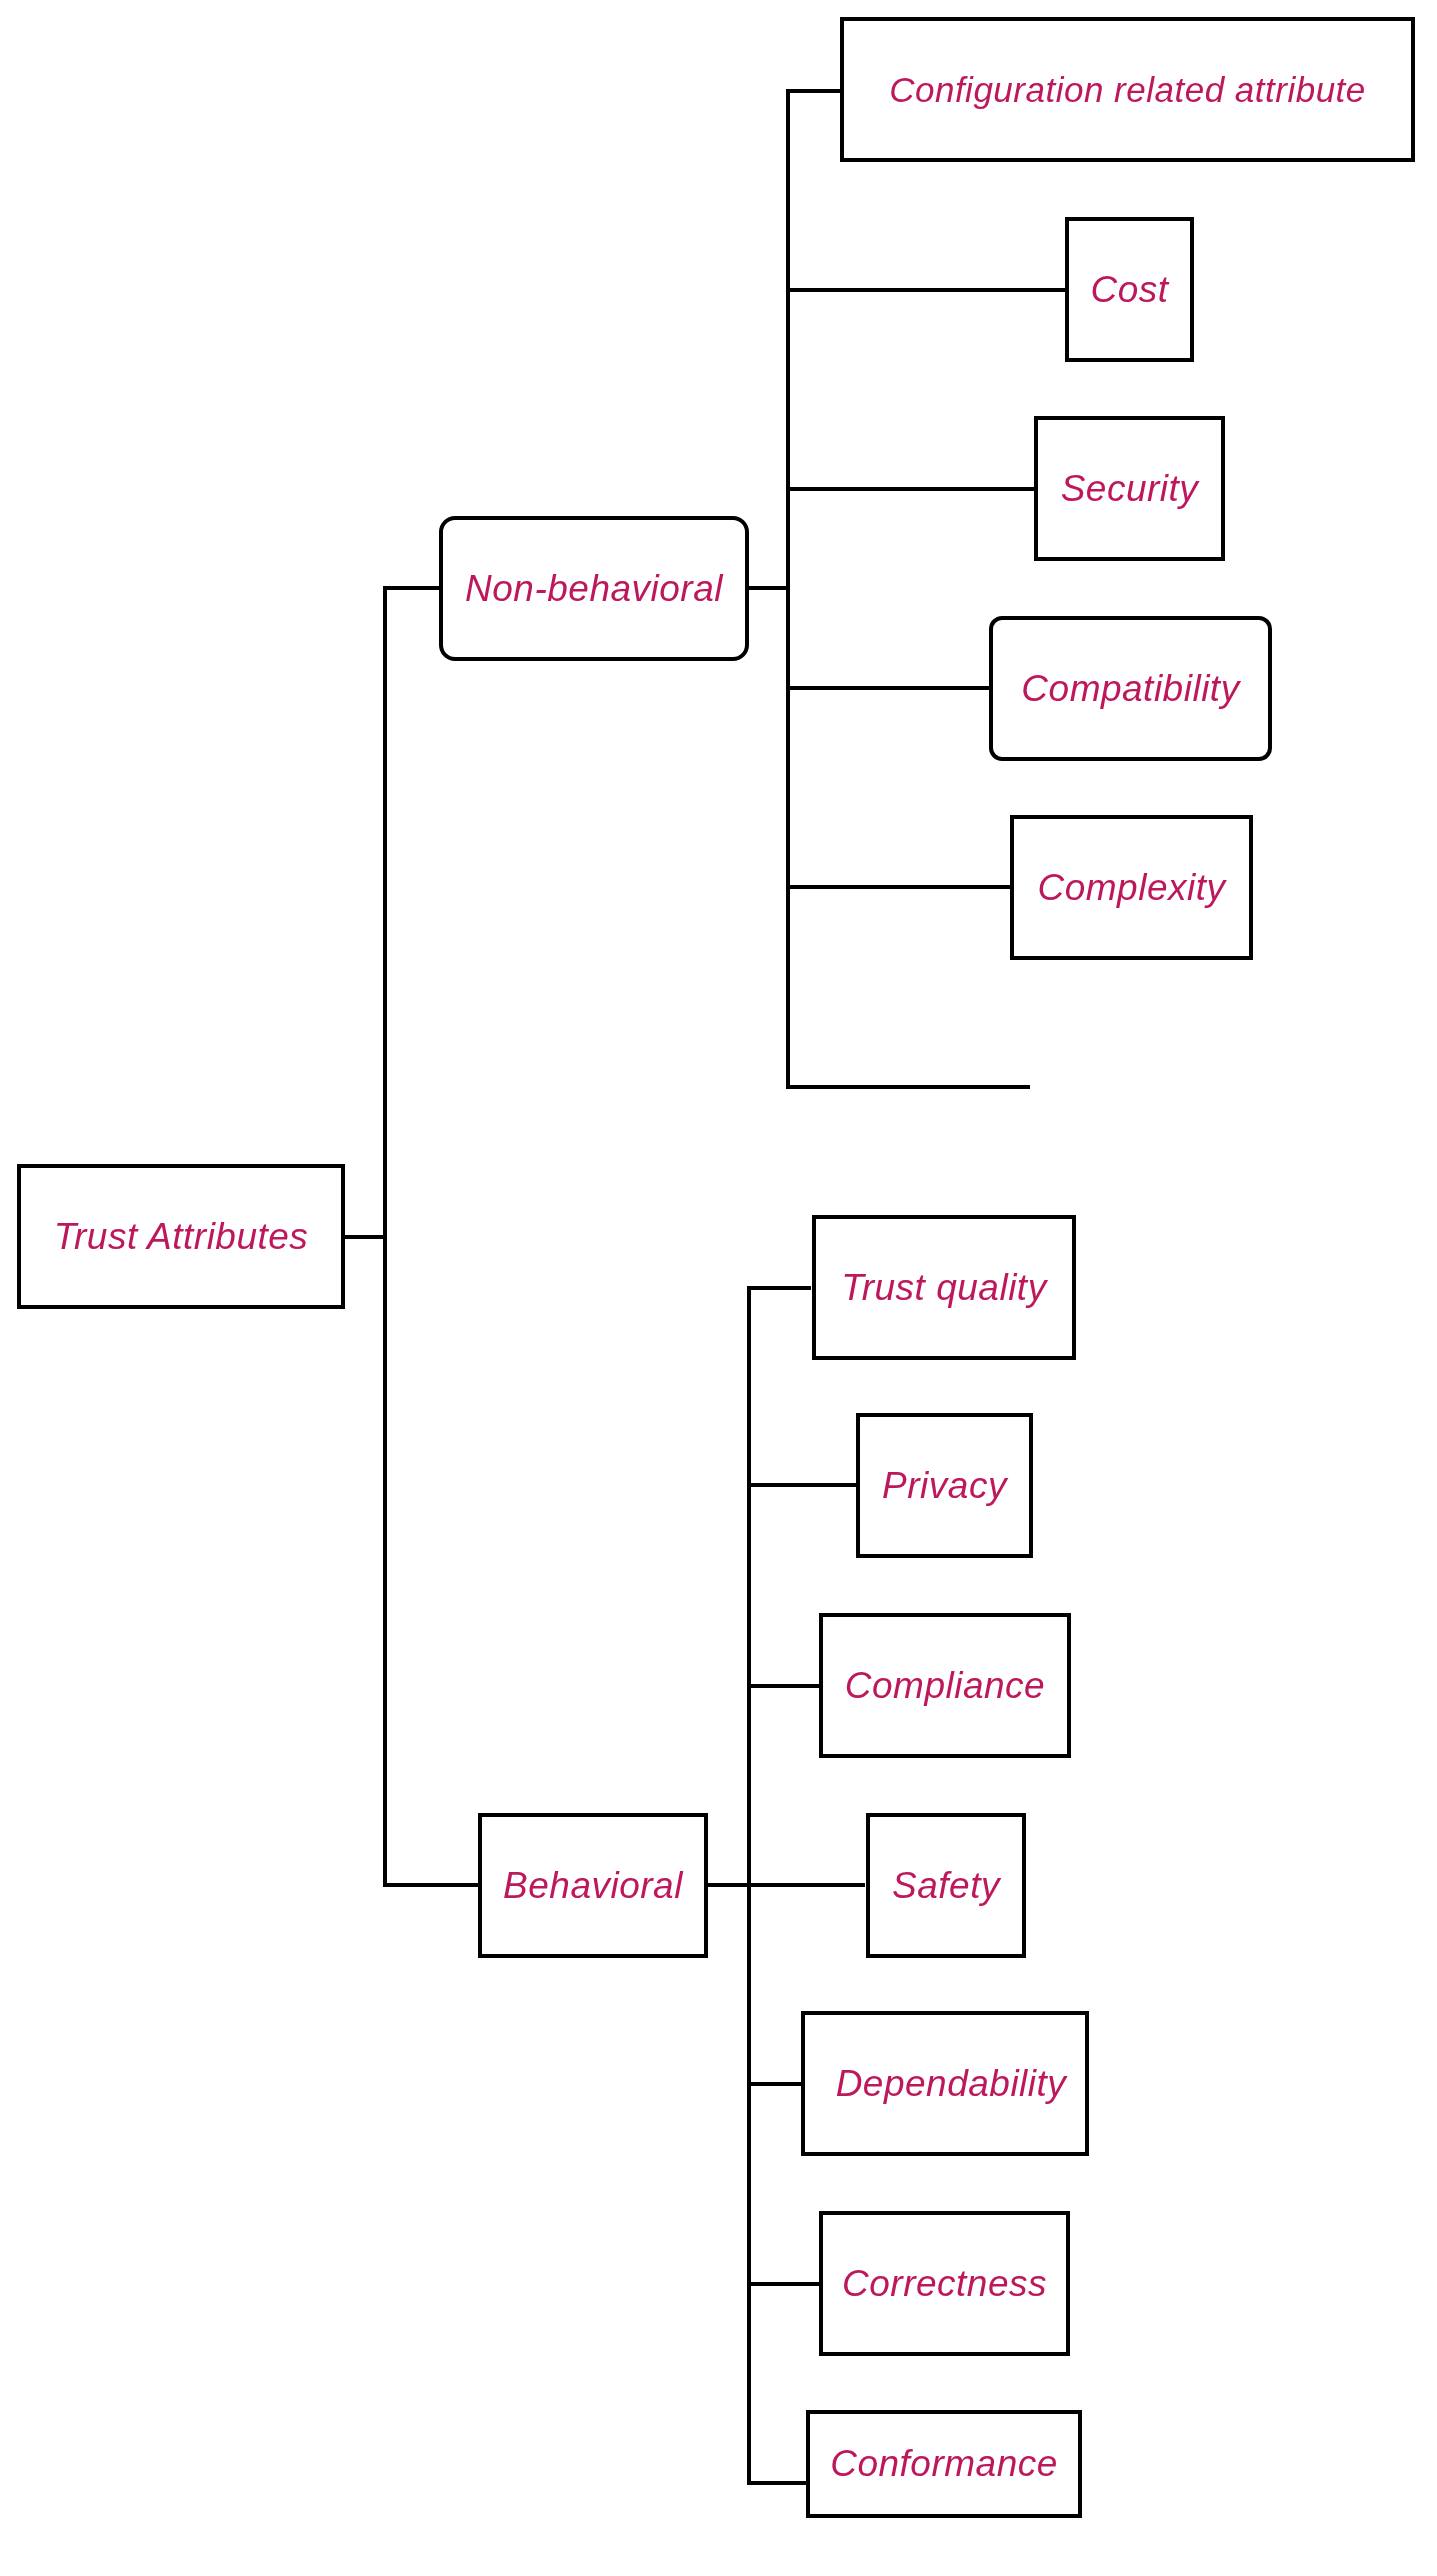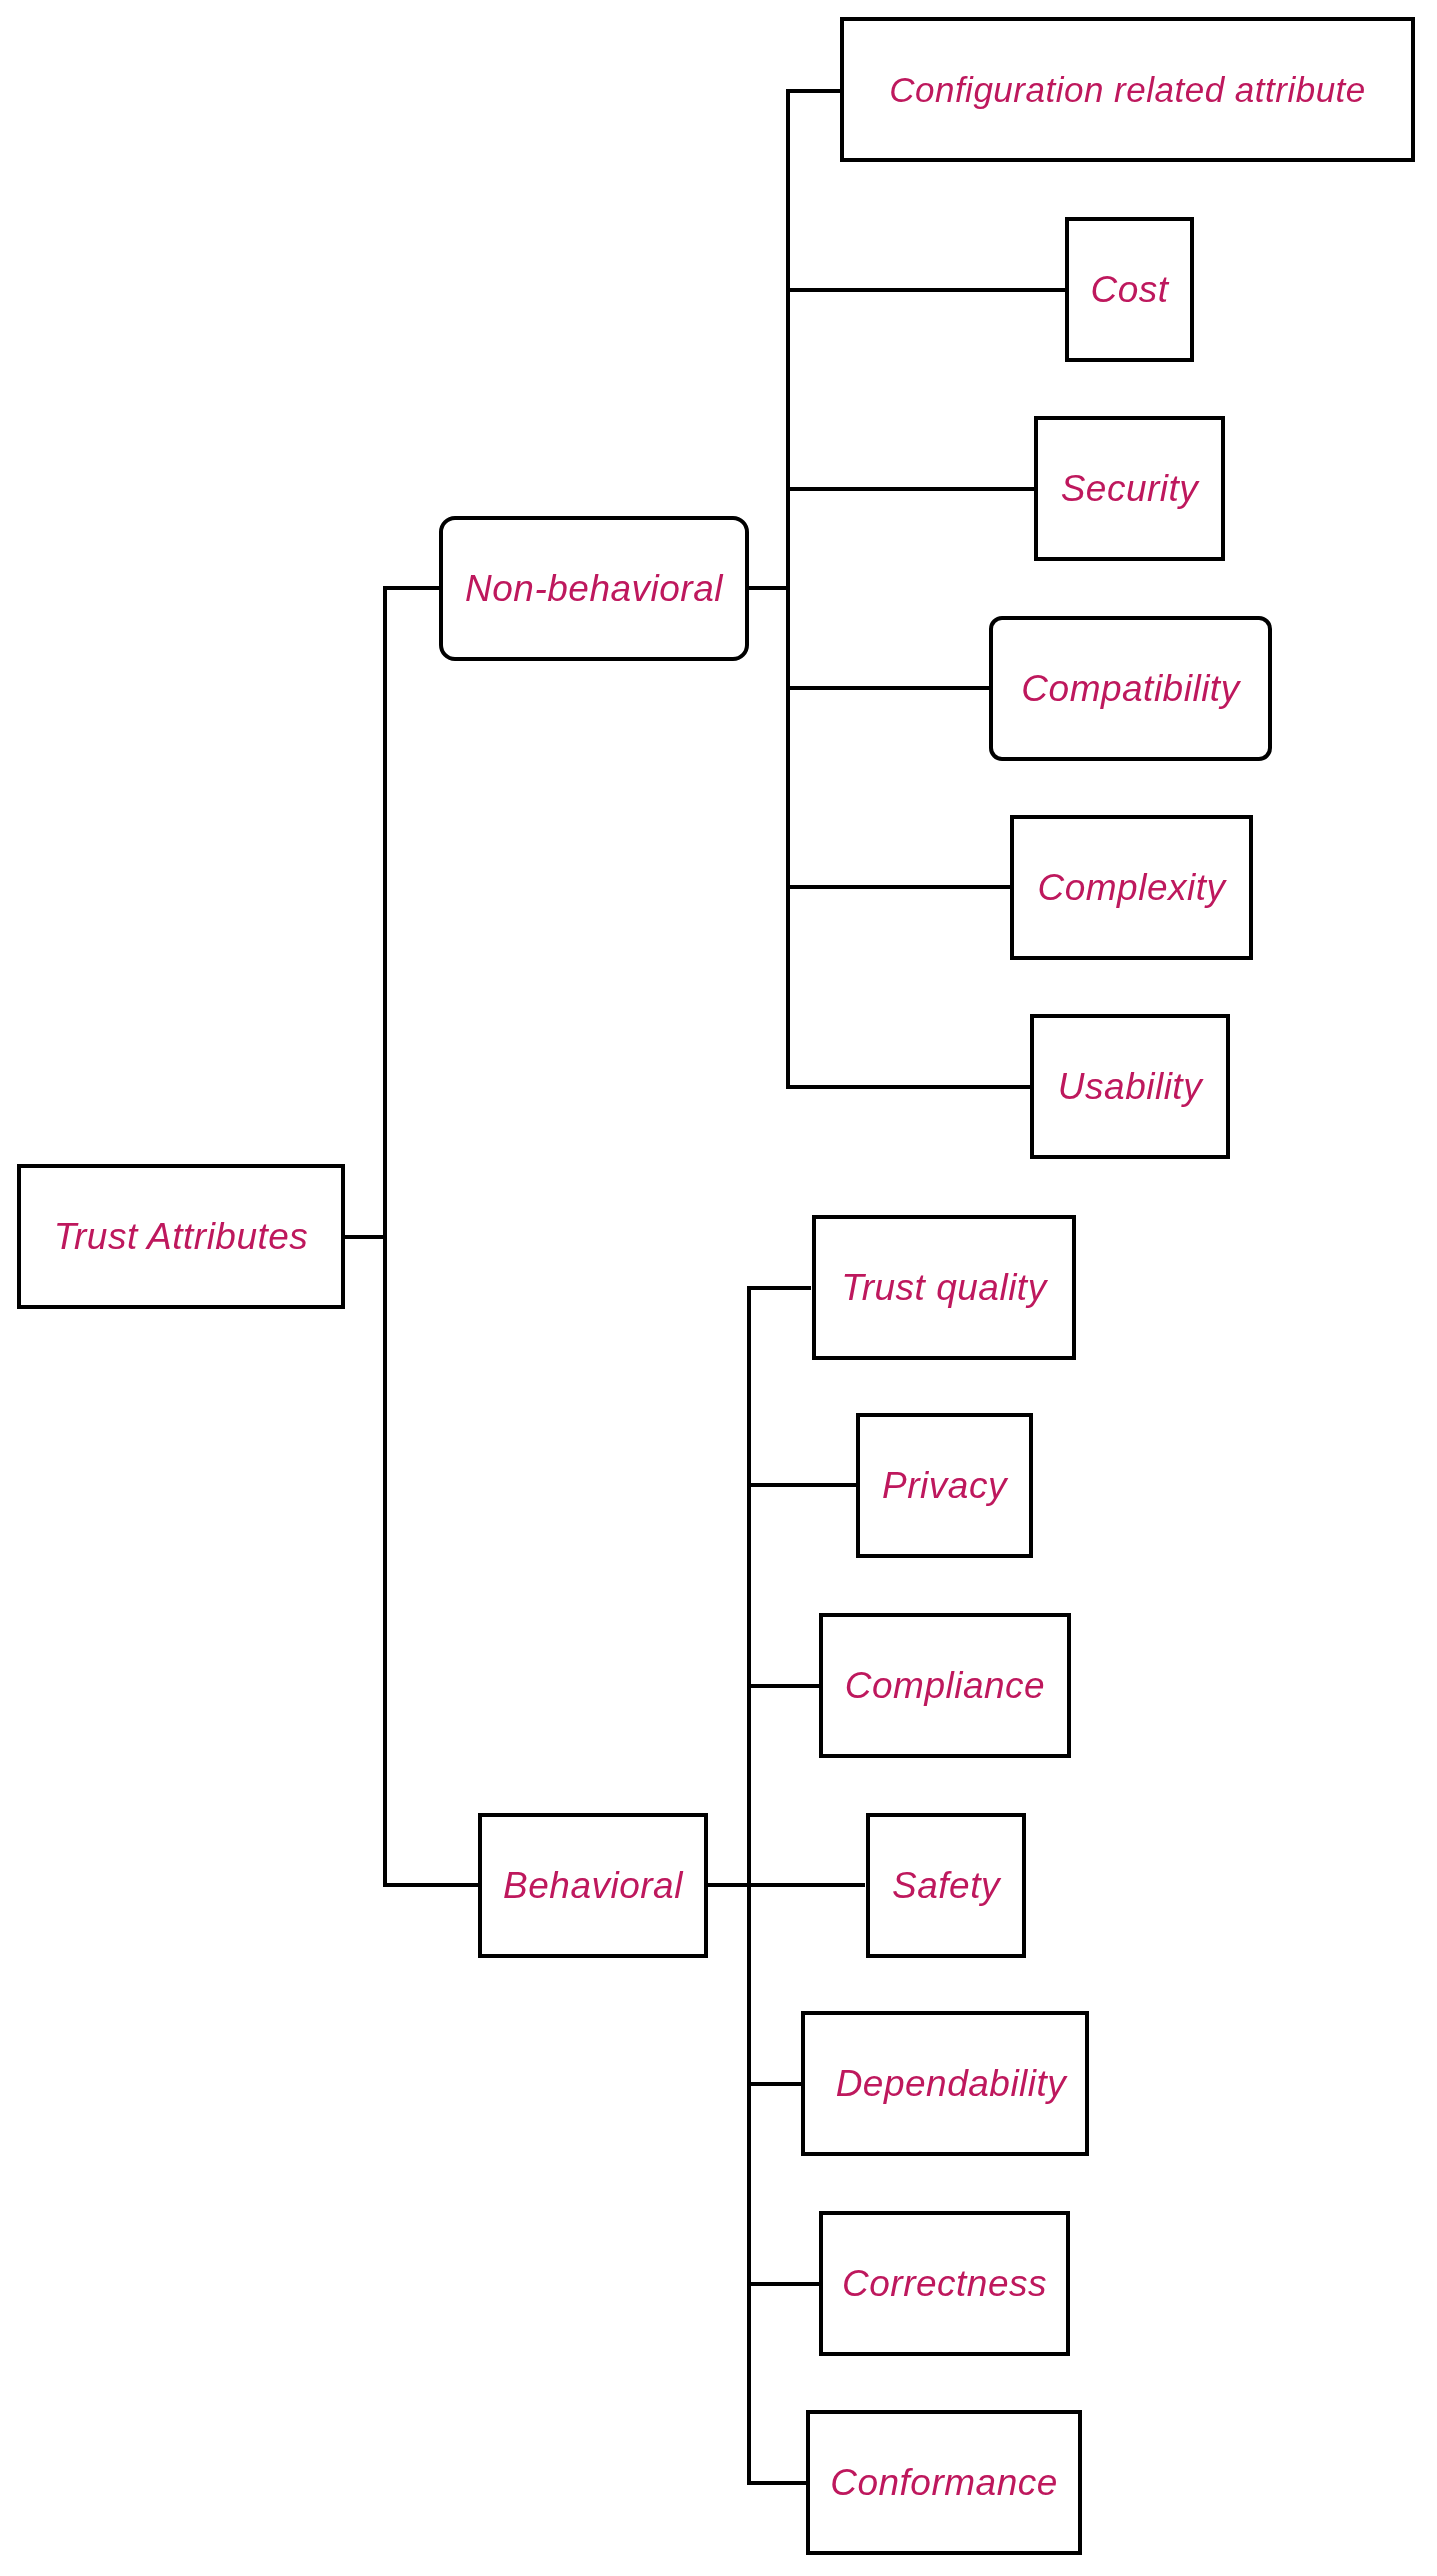--- a/index.html
+++ b/index.html
@@ -82,23 +82,20 @@
   </div>
 
   <div class="node" style="left:989px; top:616px; width:283px; height:145px;border-radius:13px;">
     <span>Compatibility</span>
   </div>
 
   <div class="node" style="left:1010px; top:815px; width:243px; height:145px;">
     <span>Complexity</span>
   </div>
 
-  <div class="node" style="left:1030px; top:1014px; width:200px; height:145px;">
-    <span>Usability</span>
-  </div>
 
   <div class="node" style="left:812px; top:1215px; width:264px; height:145px;">
     <span>Trust quality</span>
   </div>
 
   <div class="node" style="left:856px; top:1413px; width:177px; height:145px;">
     <span>Privacy</span>
   </div>
 
   <div class="node" style="left:819px; top:1613px; width:252px; height:145px;">
@@ -110,18 +107,18 @@
   </div>
 
   <div class="node" style="left:801px; top:2011px; width:288px; height:145px;padding-left:12px;">
     <span>Dependability</span>
   </div>
 
   <div class="node" style="left:819px; top:2211px; width:251px; height:145px;">
     <span>Correctness</span>
   </div>
 
-  <div class="node" style="left:806px; top:2410px; width:276px; height:145px;">
+  <div class="node" style="left:806px; top:2410px; width:276px; height:108px;">
     <span>Conformance</span>
   </div>
 
 </div>
 
 
 </body></html>

